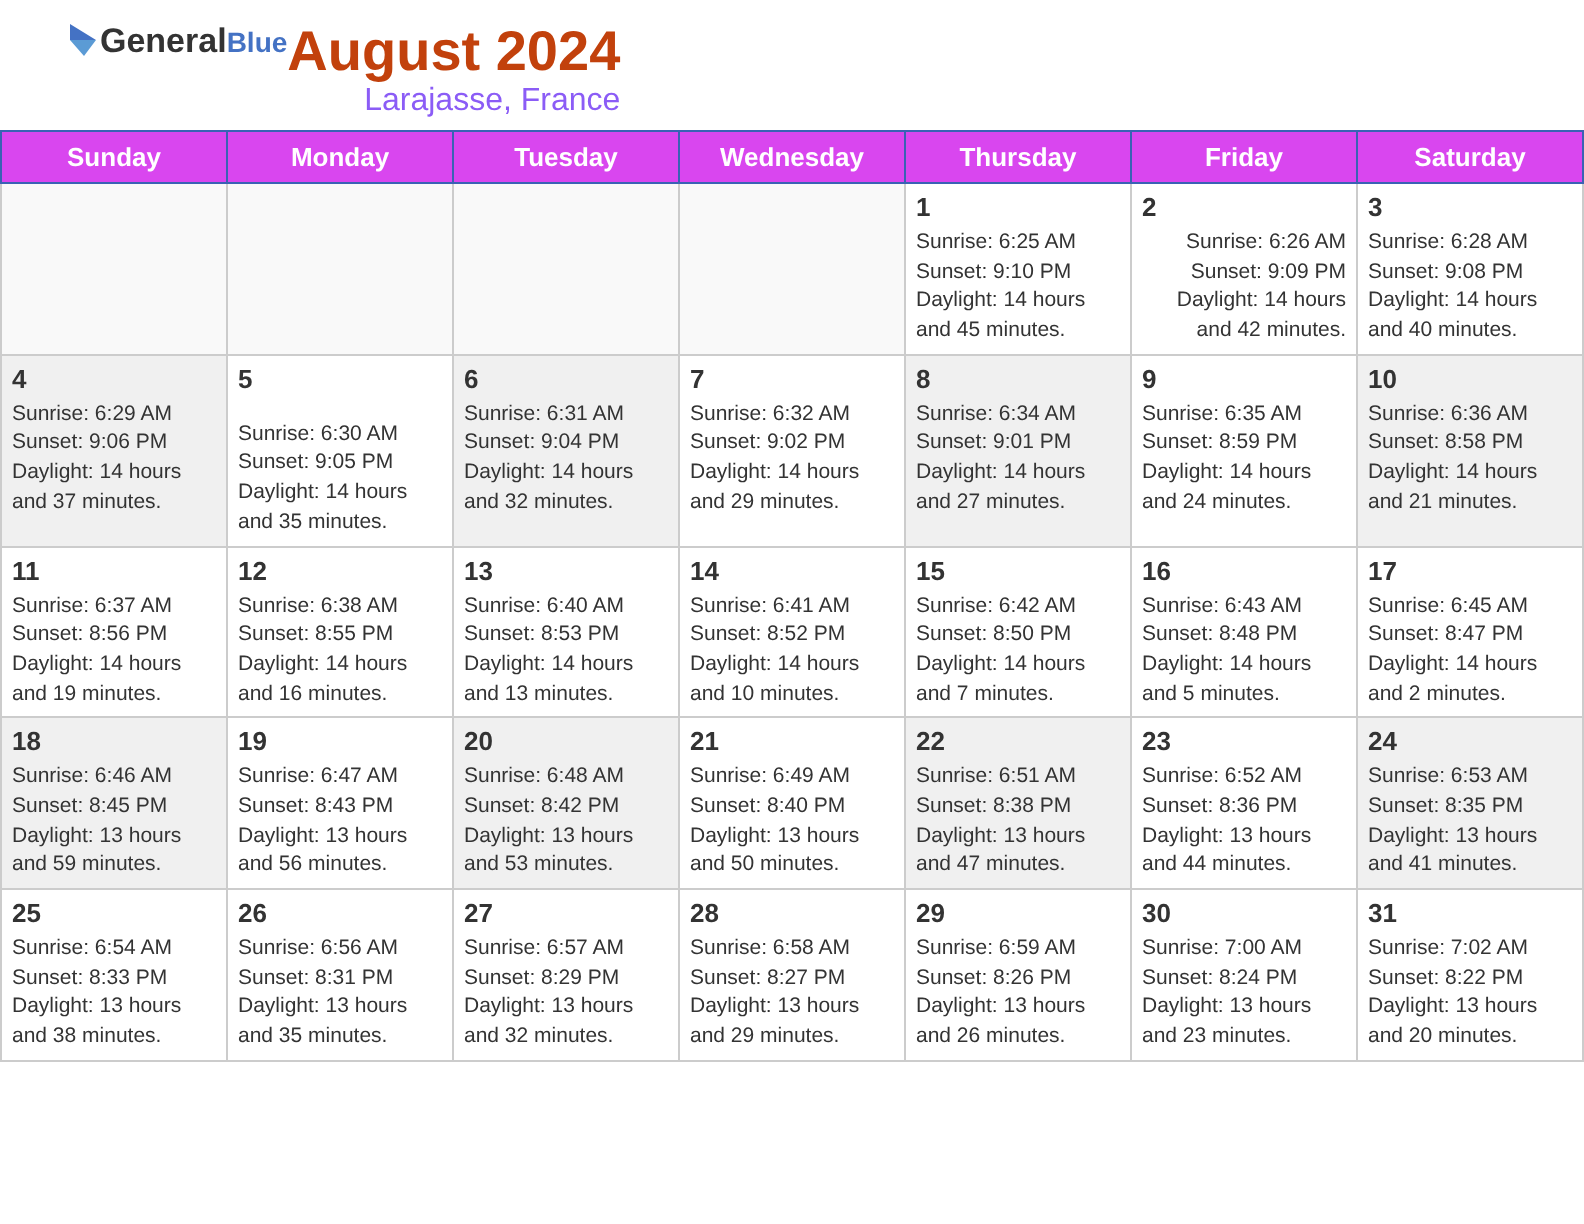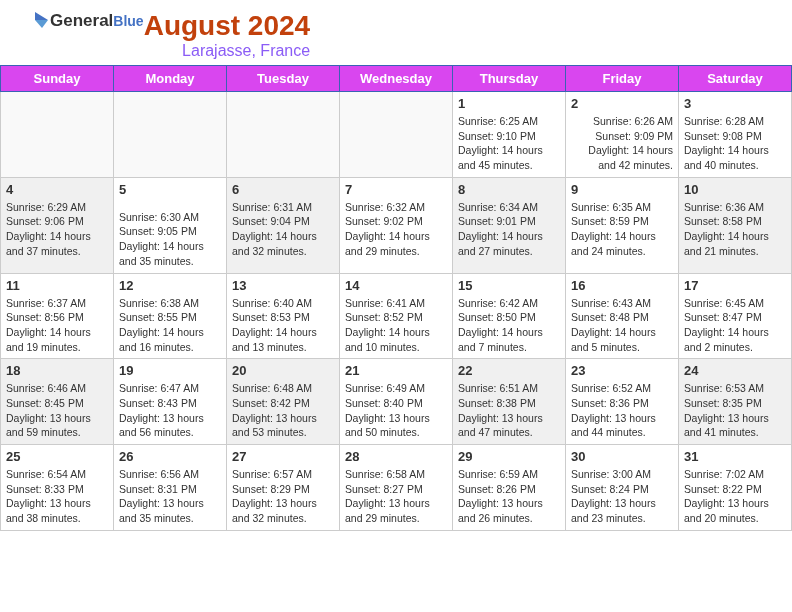--- a/index.html
+++ b/index.html
@@ -291,21 +291,21 @@
         </td>
         <td>
           <div class="day-num">29</div>
           <div class="day-info" style="white-space: pre-line;">Sunrise: 6:59 AM
 Sunset: 8:26 PM
 Daylight: 13 hours
 and 26 minutes.</div>
         </td>
         <td>
           <div class="day-num">30</div>
-          <div class="day-info" style="white-space: pre-line;">Sunrise: 3:00 AM
+          <div class="day-info" style="white-space: pre-line;">Sunrise: 7:00 AM
 Sunset: 8:24 PM
 Daylight: 13 hours
 and 23 minutes.</div>
         </td>
         <td>
           <div class="day-num">31</div>
           <div class="day-info" style="white-space: pre-line;">Sunrise: 7:02 AM
 Sunset: 8:22 PM
 Daylight: 13 hours
 and 20 minutes.</div>

